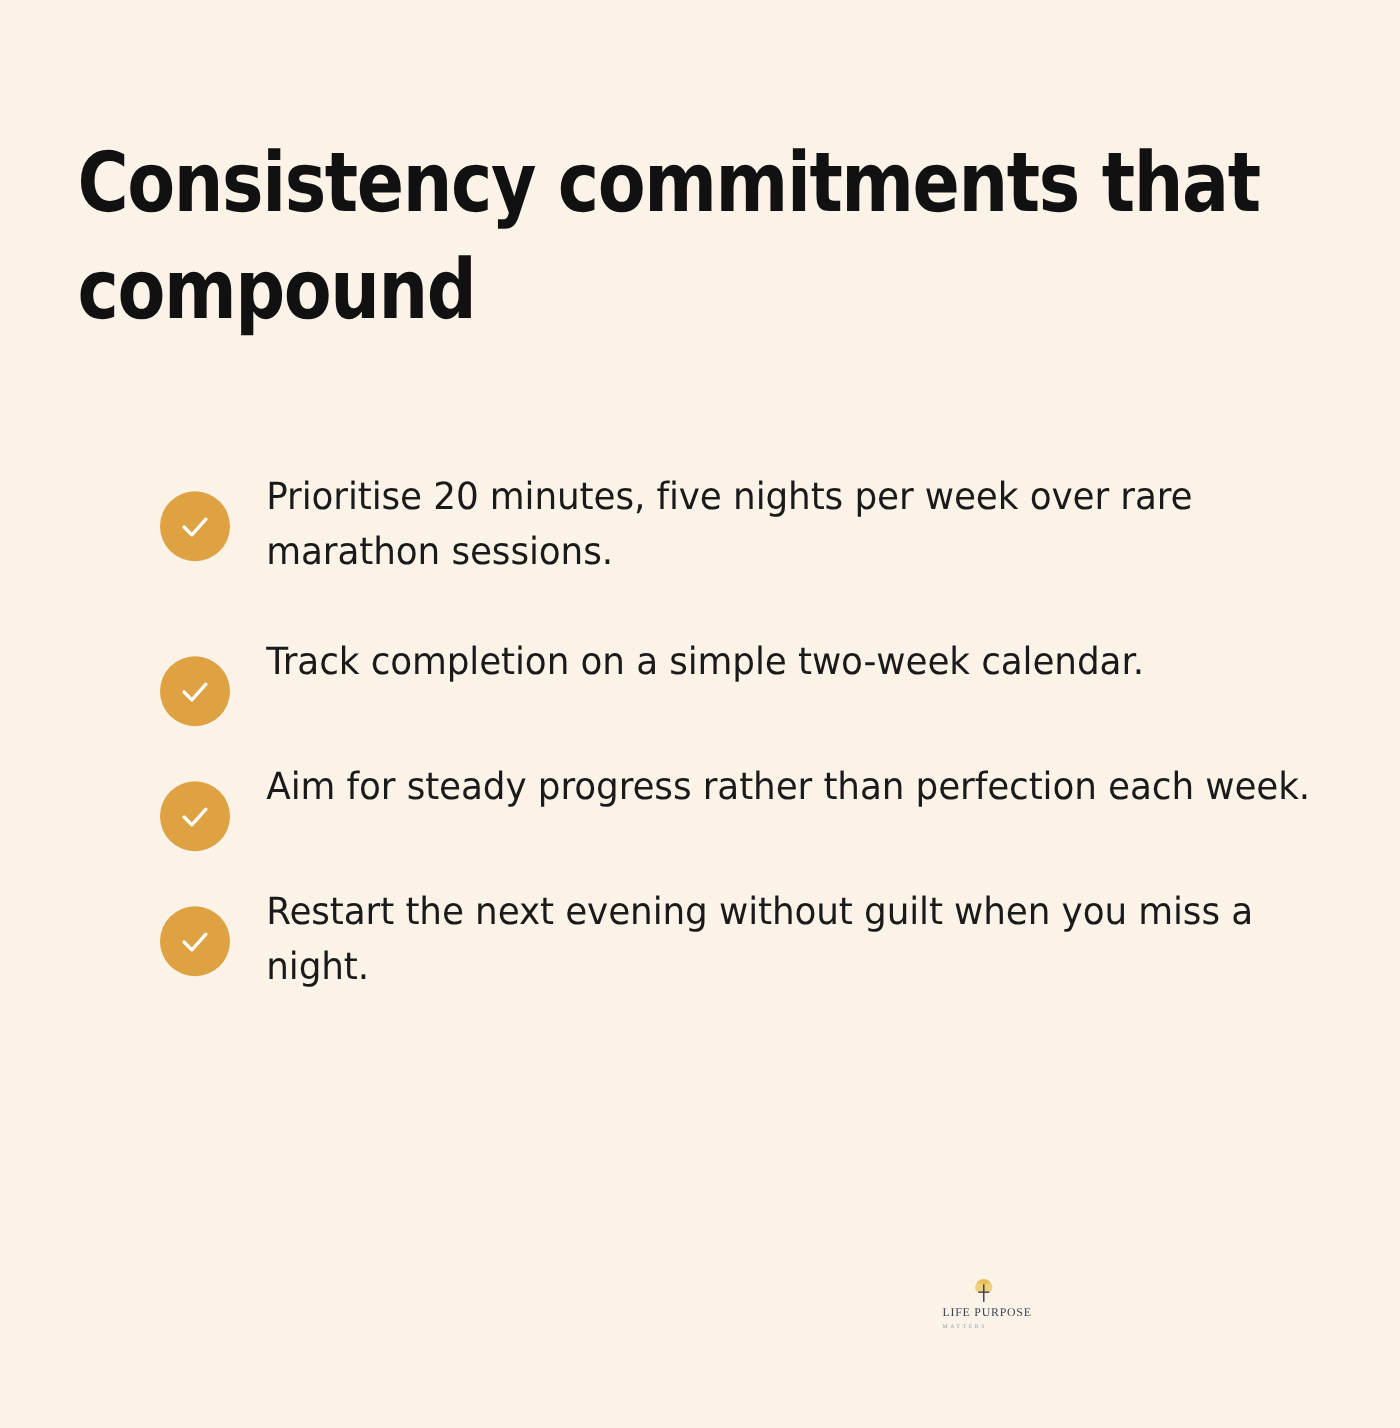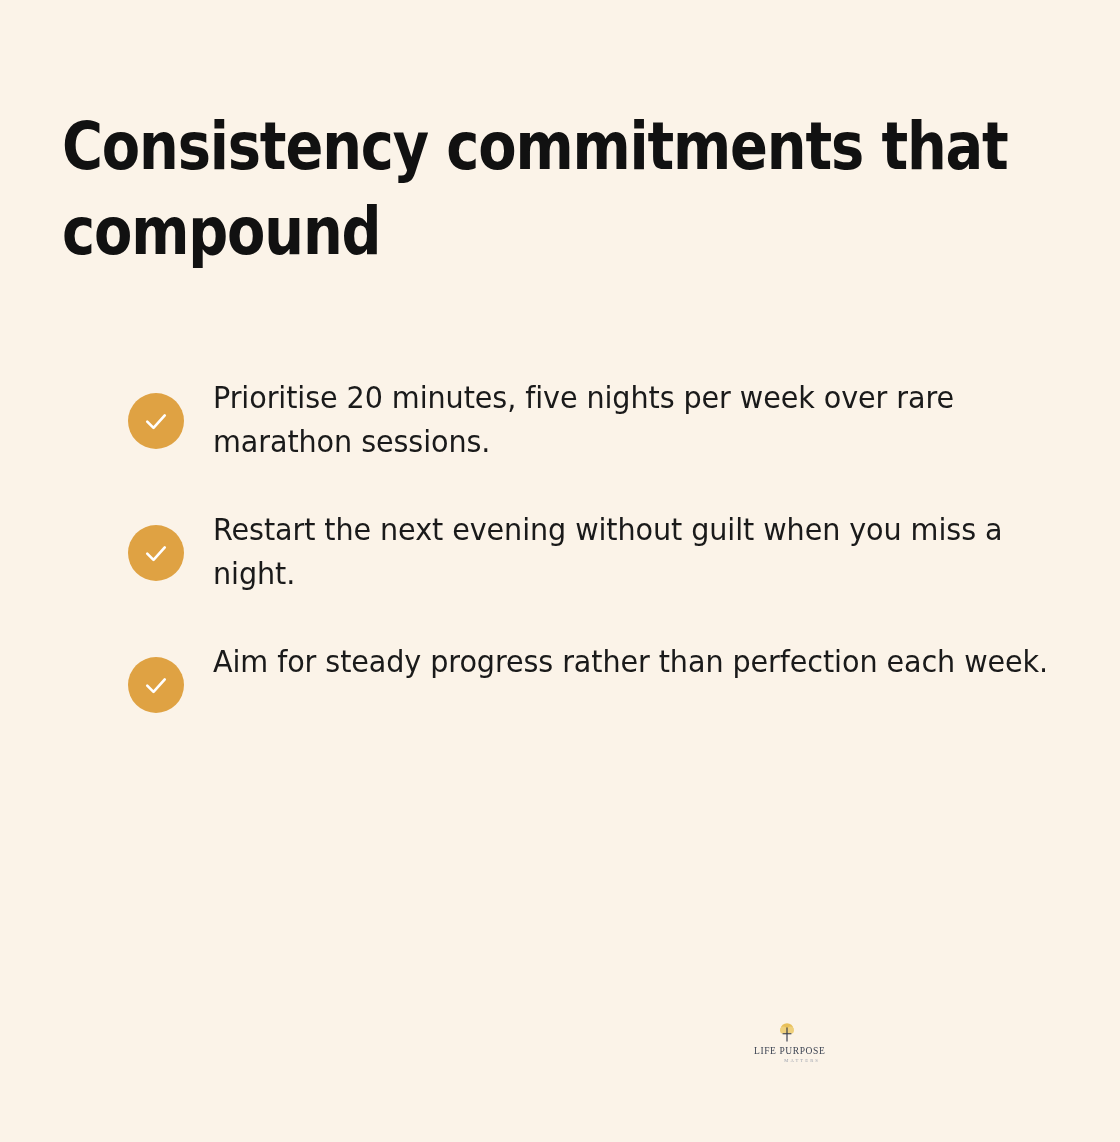--- a/index.html
+++ b/index.html
@@ -95,21 +95,21 @@
     transform-origin: left top;
     width: 104.7%;
   }
 
   
   .logo {
     position: absolute;
     right: 68px;
     bottom: 78px;
     width: 66px;
-    text-align: right;
+    text-align: left;
     line-height: 1;
   }
   .logo-mark {
     display: block;
     margin: 0 auto 2px auto;
     width: 24px;
     height: 24px;
   }
   .logo-name {
     display: block;
@@ -140,38 +140,46 @@
 
     <li class="bullet-item">
       <span class="check-badge">
         <svg viewBox="0 0 24 24" fill="none" stroke="#FFFFFF" stroke-width="2.1" stroke-linecap="round" stroke-linejoin="round" aria-hidden="true">
           <polyline points="5,12.5 10,17.5 19,7.5"></polyline>
         </svg>
       </span>
       <span class="bullet-text">Prioritise 20 minutes, five nights per week over rare marathon sessions.</span>
     </li>
 
+    <li class="bullet-item">
+      <span class="check-badge">
+        <svg viewBox="0 0 24 24" fill="none" stroke="#FFFFFF" stroke-width="2.1" stroke-linecap="round" stroke-linejoin="round" aria-hidden="true">
+          <polyline points="5,12.5 10,17.5 19,7.5"></polyline>
+        </svg>
+      </span>
+      <span class="bullet-text">Track completion on a simple two-week calendar.</span>
+    </li>
 
 
     <li class="bullet-item">
       <span class="check-badge">
         <svg viewBox="0 0 24 24" fill="none" stroke="#FFFFFF" stroke-width="2.1" stroke-linecap="round" stroke-linejoin="round" aria-hidden="true">
           <polyline points="5,12.5 10,17.5 19,7.5"></polyline>
         </svg>
       </span>
-      <span class="bullet-text">Restart the next evening without guilt when you miss a night.</span>
+      <span class="bullet-text">Aim for steady progress rather than perfection each week.</span>
     </li>
 
     <li class="bullet-item">
       <span class="check-badge">
         <svg viewBox="0 0 24 24" fill="none" stroke="#FFFFFF" stroke-width="2.1" stroke-linecap="round" stroke-linejoin="round" aria-hidden="true">
           <polyline points="5,12.5 10,17.5 19,7.5"></polyline>
         </svg>
       </span>
-      <span class="bullet-text">Aim for steady progress rather than perfection each week.</span>
+      <span class="bullet-text">Restart the next evening without guilt when you miss a night.</span>
     </li>
 
   </ul>
 
   <div class="logo">
     <svg class="logo-mark" viewBox="0 0 24 24" aria-hidden="true">
       <ellipse cx="12" cy="7.6" rx="6.2" ry="5.4" fill="#E8C05A"></ellipse>
       <ellipse cx="8.4" cy="9.2" rx="3.4" ry="3.6" fill="#EFD07C"></ellipse>
       <ellipse cx="15.6" cy="9.2" rx="3.4" ry="3.6" fill="#EFD07C"></ellipse>
       <rect x="11.4" y="6.5" width="1.2" height="14" fill="#3C4352"></rect>

